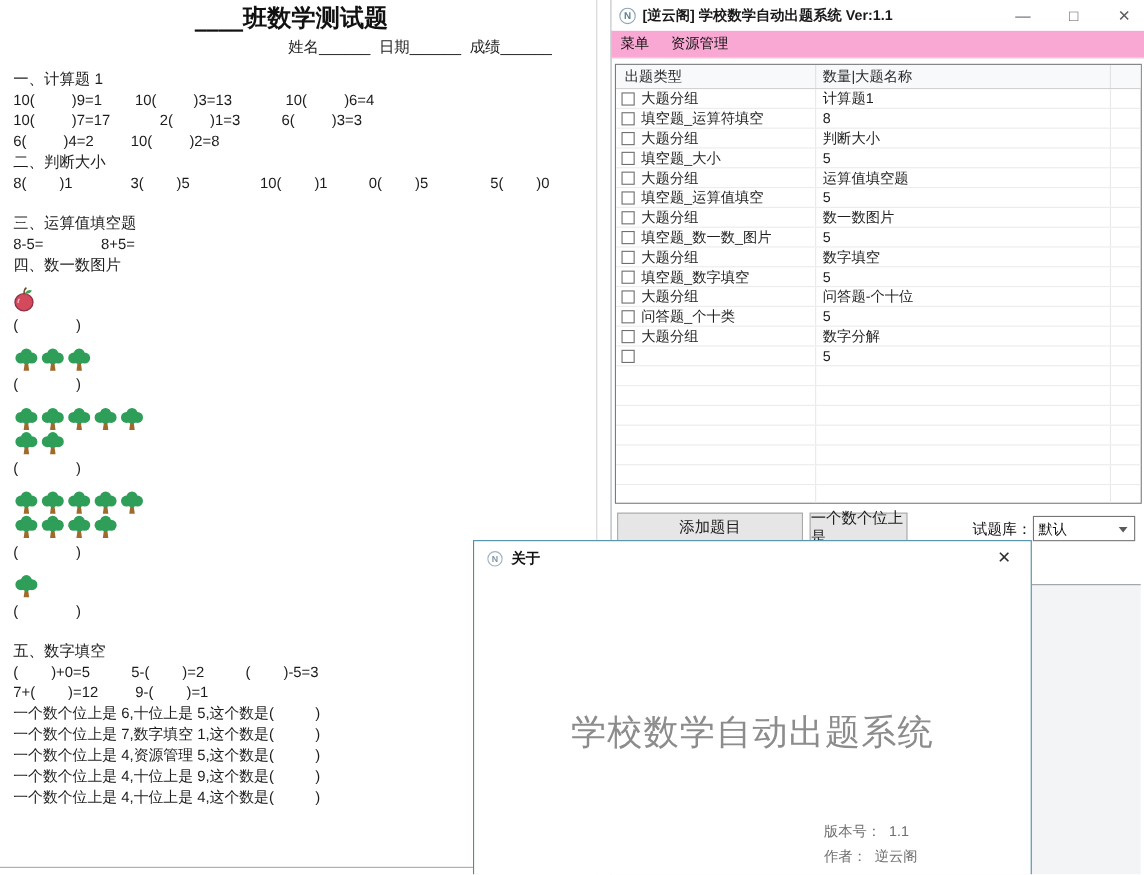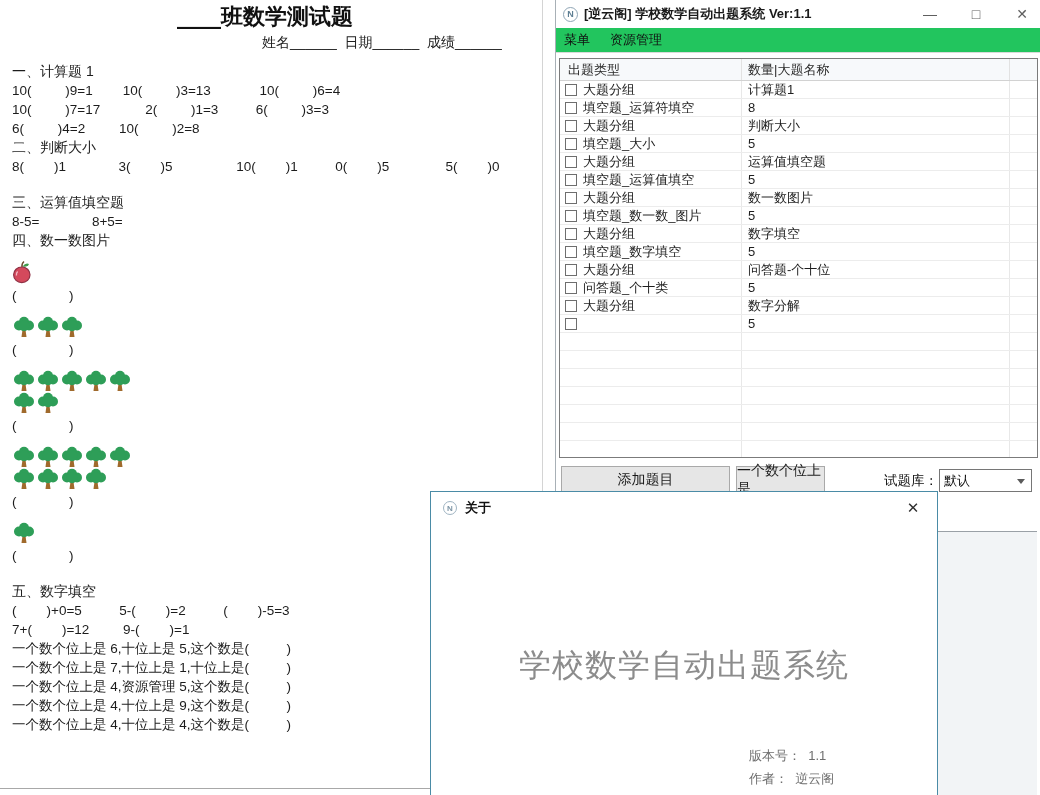--- a/index.html
+++ b/index.html
@@ -25,21 +25,21 @@
 
   
   .app-window { position: absolute; left: 555px; top: 0; width: 485px; height: 795px; background: #ffffff;
     border-left: 1px solid #a8b0b6; z-index: 2; }
   .titlebar { position: absolute; left: 0; top: 0; right: 0; height: 28px; background: #fff; display: flex; align-items: center; }
   .app-icon { width: 15px; height: 15px; border: 1px solid #8fa5b5; border-radius: 50%; margin-left: 7px;
     font-size: 9px; color: #5d7e93; display: flex; align-items: center; justify-content: center; font-weight: bold; }
   .titlebar-text { margin-left: 6px; font-size: 13px; font-weight: bold; color: #1a1a1a; }
   .win-controls { position: absolute; right: 10px; top: 0; height: 28px; display: flex; align-items: center; gap: 30px; }
   .win-btn { width: 16px; height: 16px; color: #5f5f5f; font-size: 14px; line-height: 16px; text-align: center; cursor: default; }
-  .menubar { position: absolute; left: 0; top: 28px; right: 0; height: 25px; background: #22c55e;
+  .menubar { position: absolute; left: 0; top: 28px; right: 0; height: 25px; background: #f9a8d4;
     border-bottom: 1px solid #d9d9d9; display: flex; align-items: center; }
   .menu-item { font-size: 13px; color: #111; padding: 0 10px; }
   .menu-item:first-child { padding-left: 8px; }
 
   .qtable { position: absolute; left: 3px; top: 58px; width: 479px; height: 400px;
     border: 1px solid #7b7b7b; background: #fff; overflow: hidden; }
   .qtable-header { display: flex; height: 22px; background: #f7f9fb; border-bottom: 1px solid #d2d2d2;
     font-size: 13px; color: #2a2a2a; align-items: center; }
   .qtable-header .hcell-type { width: 182px; padding-left: 8px; border-right: 1px solid #e2e2e2; height: 100%; display: flex; align-items: center; }
   .qtable-header .hcell-value { width: 268px; padding-left: 6px; border-right: 1px solid #e2e2e2; height: 100%; display: flex; align-items: center; }
@@ -274,21 +274,21 @@
             <div class="pic-paren">(              )</div>
           </div>
         </div>
         <div class="ws-section gap-top">
           <div class="ws-heading">五、数字填空</div>
           <div class="ws-line">(        )+0=5          5-(        )=2          (        )-5=3</div>
           <div class="ws-line">7+(        )=12         9-(        )=1</div>
         </div>
         <div class="ws-section">
           <div class="ws-line">一个数个位上是 6,十位上是 5,这个数是(          )</div>
-          <div class="ws-line">一个数个位上是 7,十位上是 1,十位上是(          )</div>
+          <div class="ws-line">一个数个位上是 7,数字填空 1,这个数是(          )</div>
           <div class="ws-line">一个数个位上是 4,资源管理 5,这个数是(          )</div>
           <div class="ws-line">一个数个位上是 4,十位上是 9,这个数是(          )</div>
           <div class="ws-line">一个数个位上是 4,十位上是 4,这个数是(          )</div>
         </div>
       </div>
     <div class="ws-bottom-line"></div>
     <div class="ws-page-edge"></div>
   </div>
 
   <div class="app-window">

